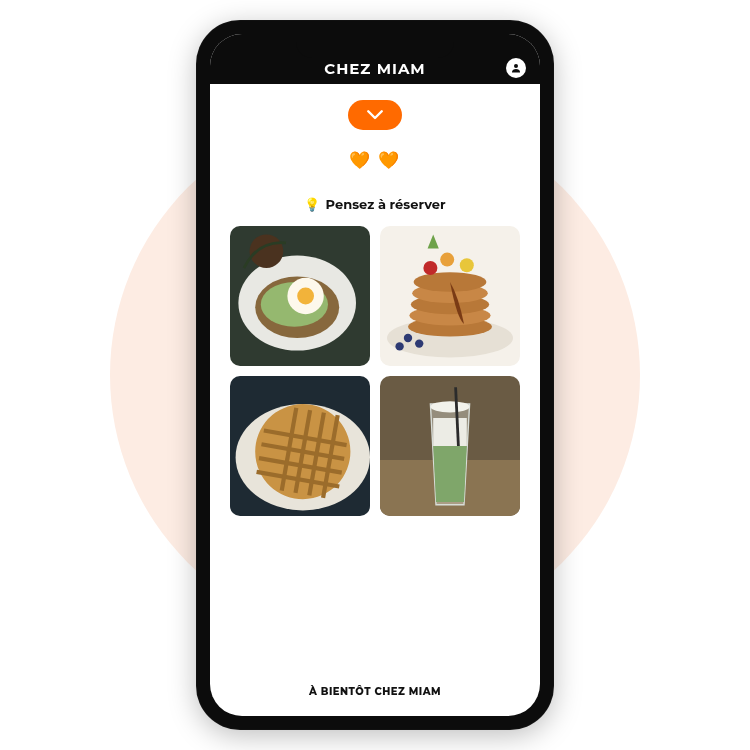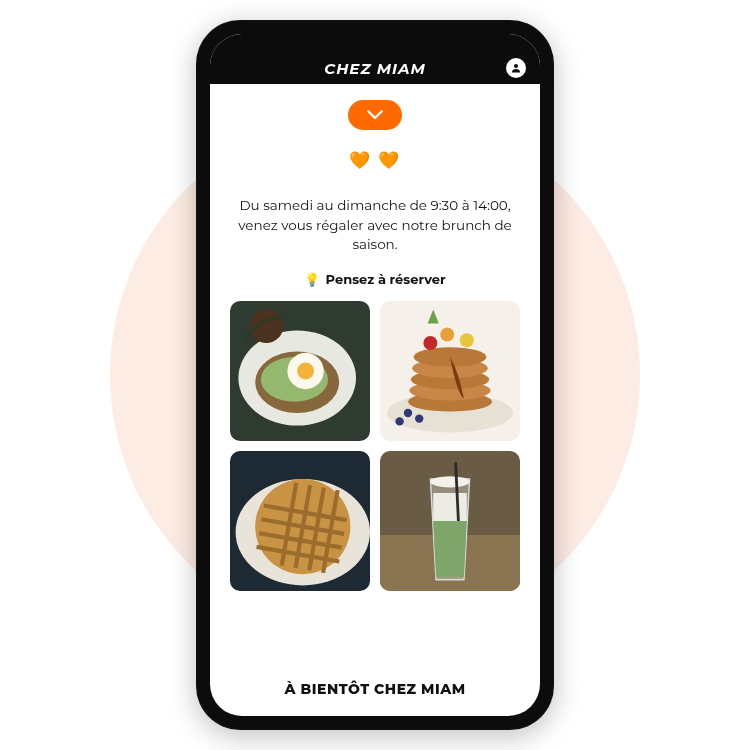--- a/index.html
+++ b/index.html
@@ -60,21 +60,20 @@
       align-items: flex-end;
       justify-content: center;
       position: relative;
       padding-bottom: 6px;
     }
     .header-title {
       color: #fff;
       font-weight: 700;
       font-size: 15px;
       letter-spacing: 1px;
-      font-style: italic;
     }
     .profile-icon {
       position: absolute;
       right: 14px;
       bottom: 6px;
       width: 20px;
       height: 20px;
       border-radius: 50%;
       background: #fff;
       display: flex;
@@ -143,21 +142,21 @@
     .food {
       width: 100%;
       aspect-ratio: 1/1;
       border-radius: 10px;
       overflow: hidden;
       position: relative;
     }
     .food svg { position:absolute; inset:0; width:100%; height:100%; }
     .footer-text {
       margin-top: auto;
-      font-size: 14px;
+      font-size: 10px;
       font-weight: 800;
       letter-spacing: 0.5px;
       color: #111;
       padding: 12px 0 6px;
     }
   </style>
 </head>
 <body>
 
 <div class="bg-circle"></div>
@@ -182,21 +181,20 @@
         <svg viewBox="0 0 24 16">
             <path d="M3 3l9 9 9-9" stroke="#fff" stroke-width="3.2" fill="none" stroke-linecap="round" stroke-linejoin="round"></path>
           </svg>
       </div>
 
       <div class="section-title">
         <span class="heart">🧡</span>
         <span class="heart">🧡</span>
       </div>
 
-      <div class="description">Du samedi au dimanche de 9:30 à 14:00, venez vous régaler avec notre brunch de saison.</div>
 
       <div class="cta">
         <span class="bulb">💡</span>
         <span>Pensez à réserver</span>
       </div>
 
       <div class="gallery">
 
         <div class="food" aria-label="avocado-toast-poached-egg">
           <svg viewBox="0 0 100 100" preserveAspectRatio="xMidYMid slice">

